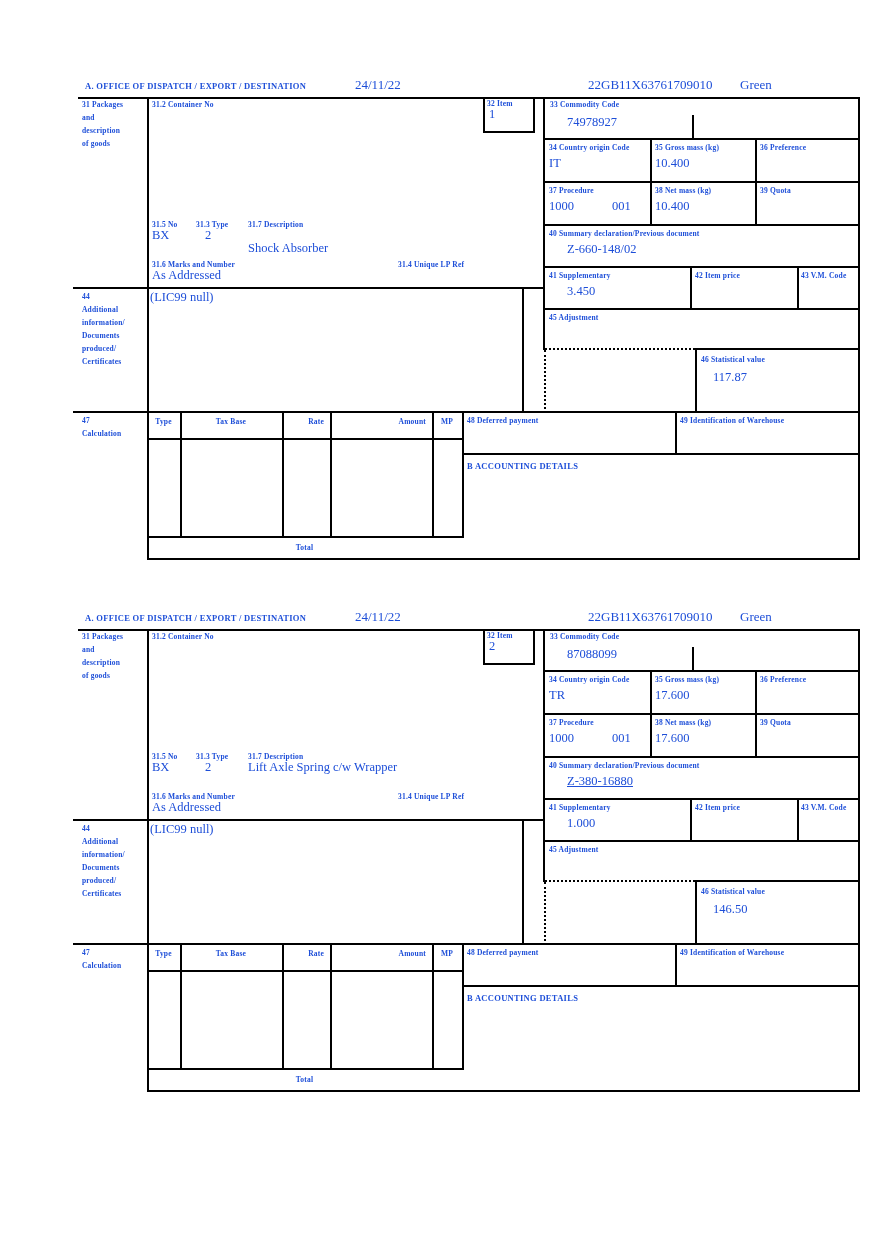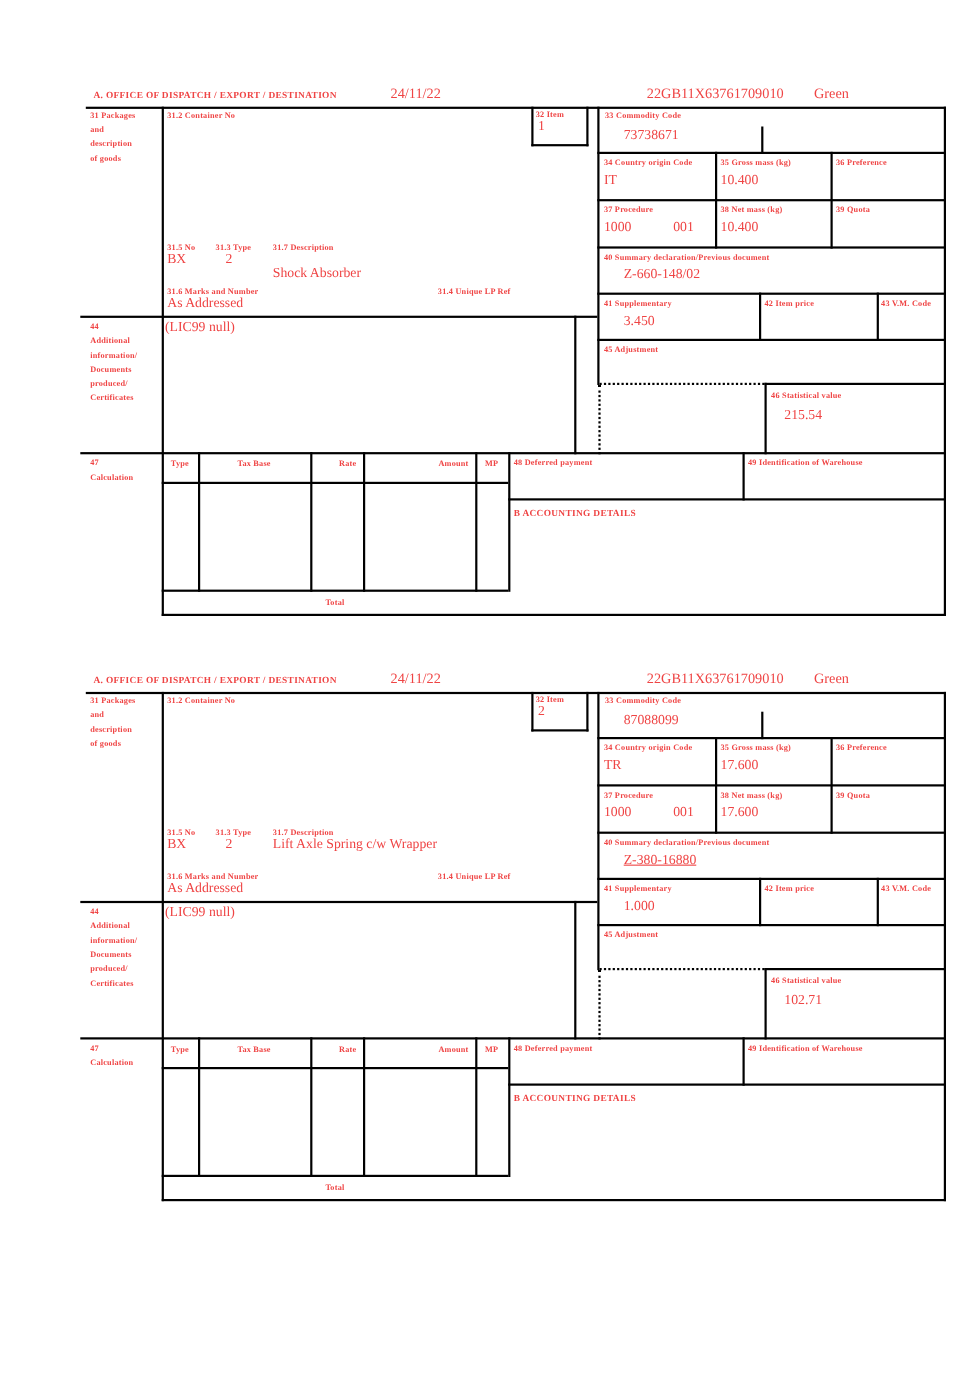--- a/index.html
+++ b/index.html
@@ -1,17 +1,17 @@
 <!DOCTYPE html>
 <html><head>
 <meta charset="utf-8">
 <style>
   html,body{margin:0;padding:0;background:#fff;}
   #page{position:relative;width:882px;height:1250px;background:#fff;overflow:hidden;
-        font-family:"Liberation Serif",serif;color:#ef4444;}
+        font-family:"Liberation Serif",serif;color:#1d4ed8;}
   .section{position:absolute;left:0;width:882px;height:486px;}
   .hl{position:absolute;height:2px;background:#000;}
   .vl{position:absolute;width:2px;background:#000;}
   .dh{position:absolute;height:0;border-top:2px dotted #000;}
   .dv{position:absolute;width:0;border-left:2px dotted #000;}
   .lbl{position:absolute;font:bold 7.5px "Liberation Serif",serif;white-space:nowrap;letter-spacing:.2px;}
   .hdr{position:absolute;font:bold 8.5px "Liberation Serif",serif;white-space:nowrap;letter-spacing:.3px;}
   .val{position:absolute;font:12.5px "Liberation Serif",serif;white-space:nowrap;}
   .big{position:absolute;font:13px "Liberation Serif",serif;white-space:nowrap;}
   .cell{position:absolute;font:bold 7.5px "Liberation Serif",serif;letter-spacing:.2px;}
@@ -67,21 +67,21 @@
     <span class="lbl" style="left:82px;top:23px;">31 Packages</span>
     <span class="lbl" style="left:82px;top:36px;">and</span>
     <span class="lbl" style="left:82px;top:49px;">description</span>
     <span class="lbl" style="left:82px;top:62px;">of goods</span>
 
     <span class="lbl" style="left:152px;top:23px;">31.2 Container No</span>
     <span class="lbl" style="left:487px;top:22px;">32 Item</span>
     <span class="val" style="left:489px;top:30px;">1</span>
 
     <span class="lbl" style="left:550px;top:23px;">33 Commodity Code</span>
-    <span class="val" style="left:567px;top:38px;">73738671</span>
+    <span class="val" style="left:567px;top:38px;">74978927</span>
 
     <span class="lbl" style="left:549px;top:66px;">34 Country origin Code</span>
     <span class="val" style="left:549px;top:79px;">IT</span>
     <span class="lbl" style="left:655px;top:66px;">35 Gross mass (kg)</span>
     <span class="val" style="left:655px;top:79px;">10.400</span>
     <span class="lbl" style="left:760px;top:66px;">36 Preference</span>
 
     <span class="lbl" style="left:549px;top:109px;">37 Procedure</span>
     <span class="val" style="left:549px;top:122px;">1000</span>
     <span class="val" style="left:612px;top:122px;">001</span>
@@ -93,21 +93,21 @@
     <span class="val" style="left:567px;top:165px;">Z-660-148/02</span>
 
     <span class="lbl" style="left:549px;top:194px;">41 Supplementary</span>
     <span class="val" style="left:567px;top:207px;">3.450</span>
     <span class="lbl" style="left:695px;top:194px;">42 Item price</span>
     <span class="lbl" style="left:801px;top:194px;">43 V.M. Code</span>
 
     <span class="lbl" style="left:549px;top:236px;">45 Adjustment</span>
 
     <span class="lbl" style="left:701px;top:278px;">46 Statistical value</span>
-    <span class="val" style="left:713px;top:293px;">215.54</span>
+    <span class="val" style="left:713px;top:293px;">117.87</span>
 
     <span class="lbl" style="left:152px;top:143px;">31.5 No</span>
     <span class="lbl" style="left:196px;top:143px;">31.3 Type</span>
     <span class="lbl" style="left:248px;top:143px;">31.7 Description</span>
     <span class="val" style="left:152px;top:151px;">BX</span>
     <span class="val" style="left:205px;top:151px;">2</span>
     <span class="val" style="left:248px;top:164px;">Shock Absorber</span>
 
     <span class="lbl" style="left:152px;top:183px;">31.6 Marks and Number</span>
     <span class="lbl" style="left:398px;top:183px;">31.4 Unique LP Ref</span>
@@ -208,21 +208,21 @@
     <span class="val" style="left:567px;top:165px;text-decoration:underline;">Z-380-16880</span>
 
     <span class="lbl" style="left:549px;top:194px;">41 Supplementary</span>
     <span class="val" style="left:567px;top:207px;">1.000</span>
     <span class="lbl" style="left:695px;top:194px;">42 Item price</span>
     <span class="lbl" style="left:801px;top:194px;">43 V.M. Code</span>
 
     <span class="lbl" style="left:549px;top:236px;">45 Adjustment</span>
 
     <span class="lbl" style="left:701px;top:278px;">46 Statistical value</span>
-    <span class="val" style="left:713px;top:293px;">102.71</span>
+    <span class="val" style="left:713px;top:293px;">146.50</span>
 
     <span class="lbl" style="left:152px;top:143px;">31.5 No</span>
     <span class="lbl" style="left:196px;top:143px;">31.3 Type</span>
     <span class="lbl" style="left:248px;top:143px;">31.7 Description</span>
     <span class="val" style="left:152px;top:151px;">BX</span>
     <span class="val" style="left:205px;top:151px;">2</span>
     <span class="val" style="left:248px;top:151px;">Lift Axle Spring c/w Wrapper</span>
 
     <span class="lbl" style="left:152px;top:183px;">31.6 Marks and Number</span>
     <span class="lbl" style="left:398px;top:183px;">31.4 Unique LP Ref</span>

